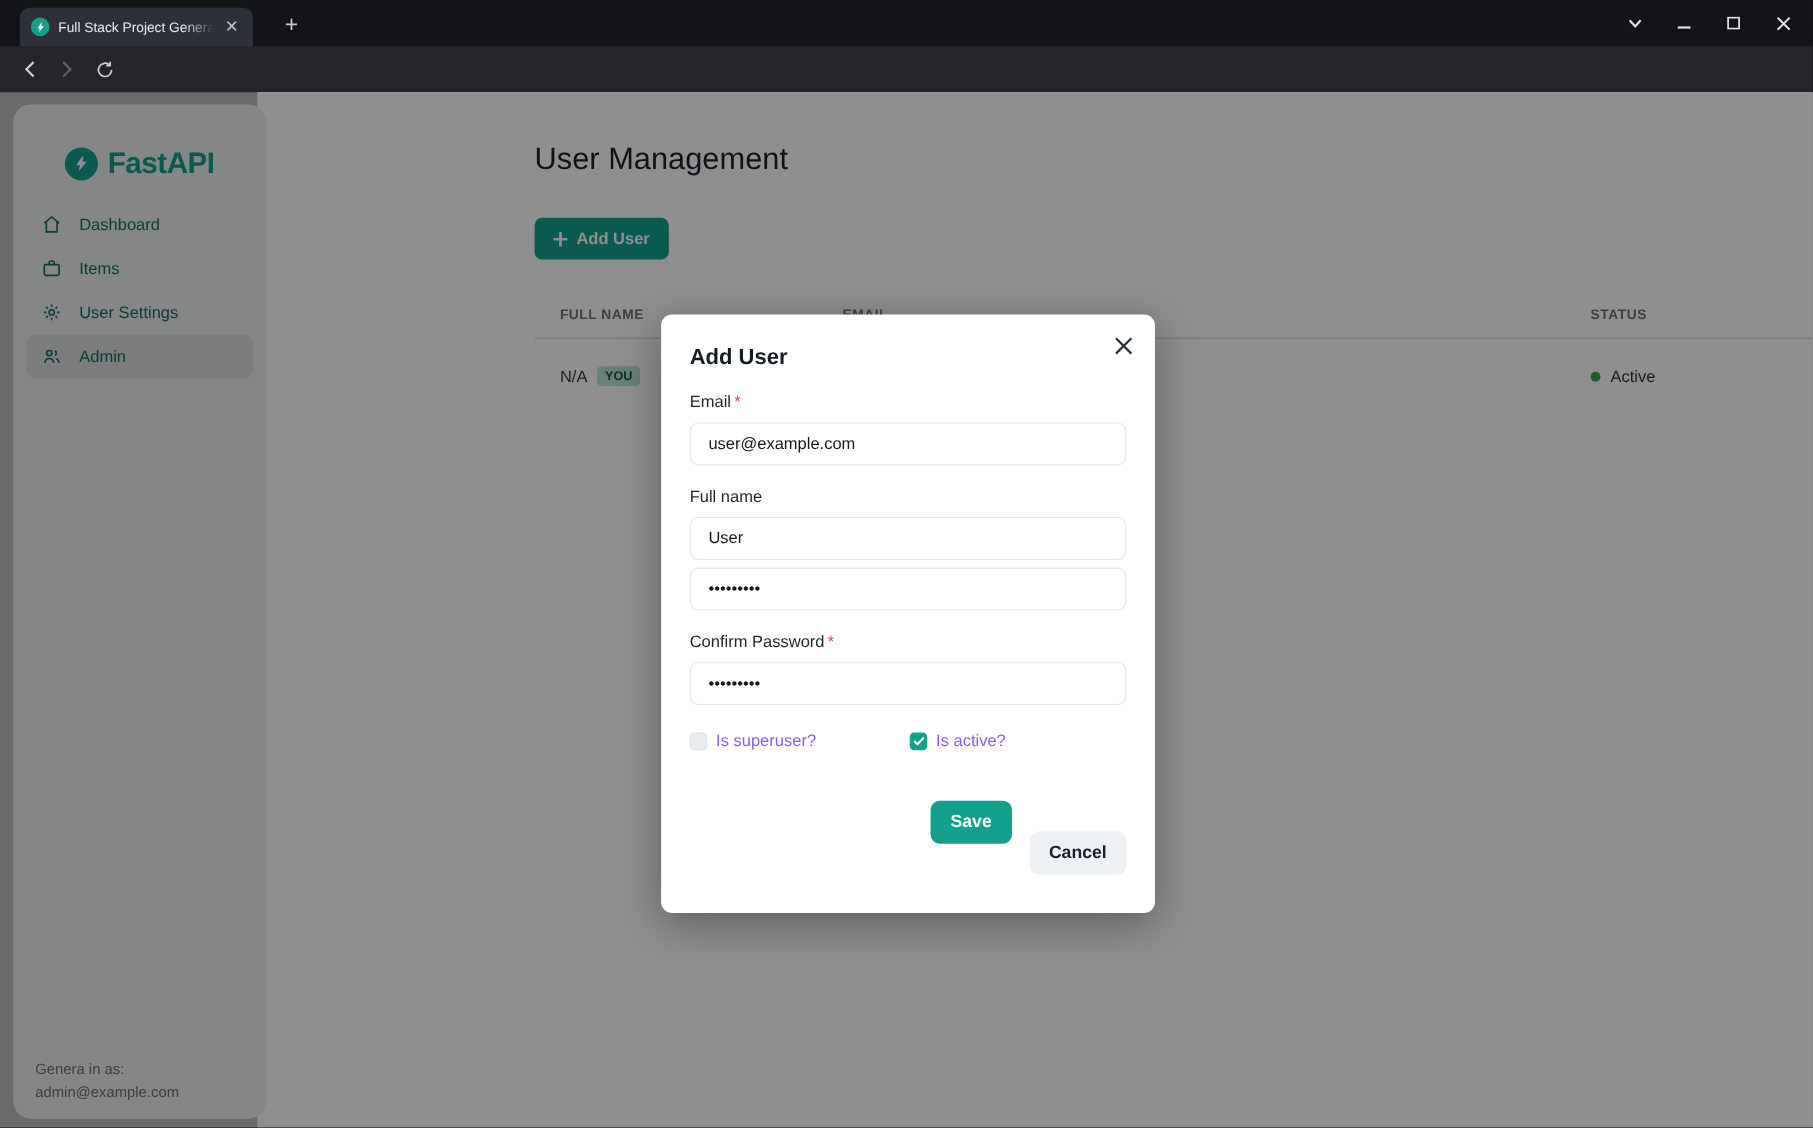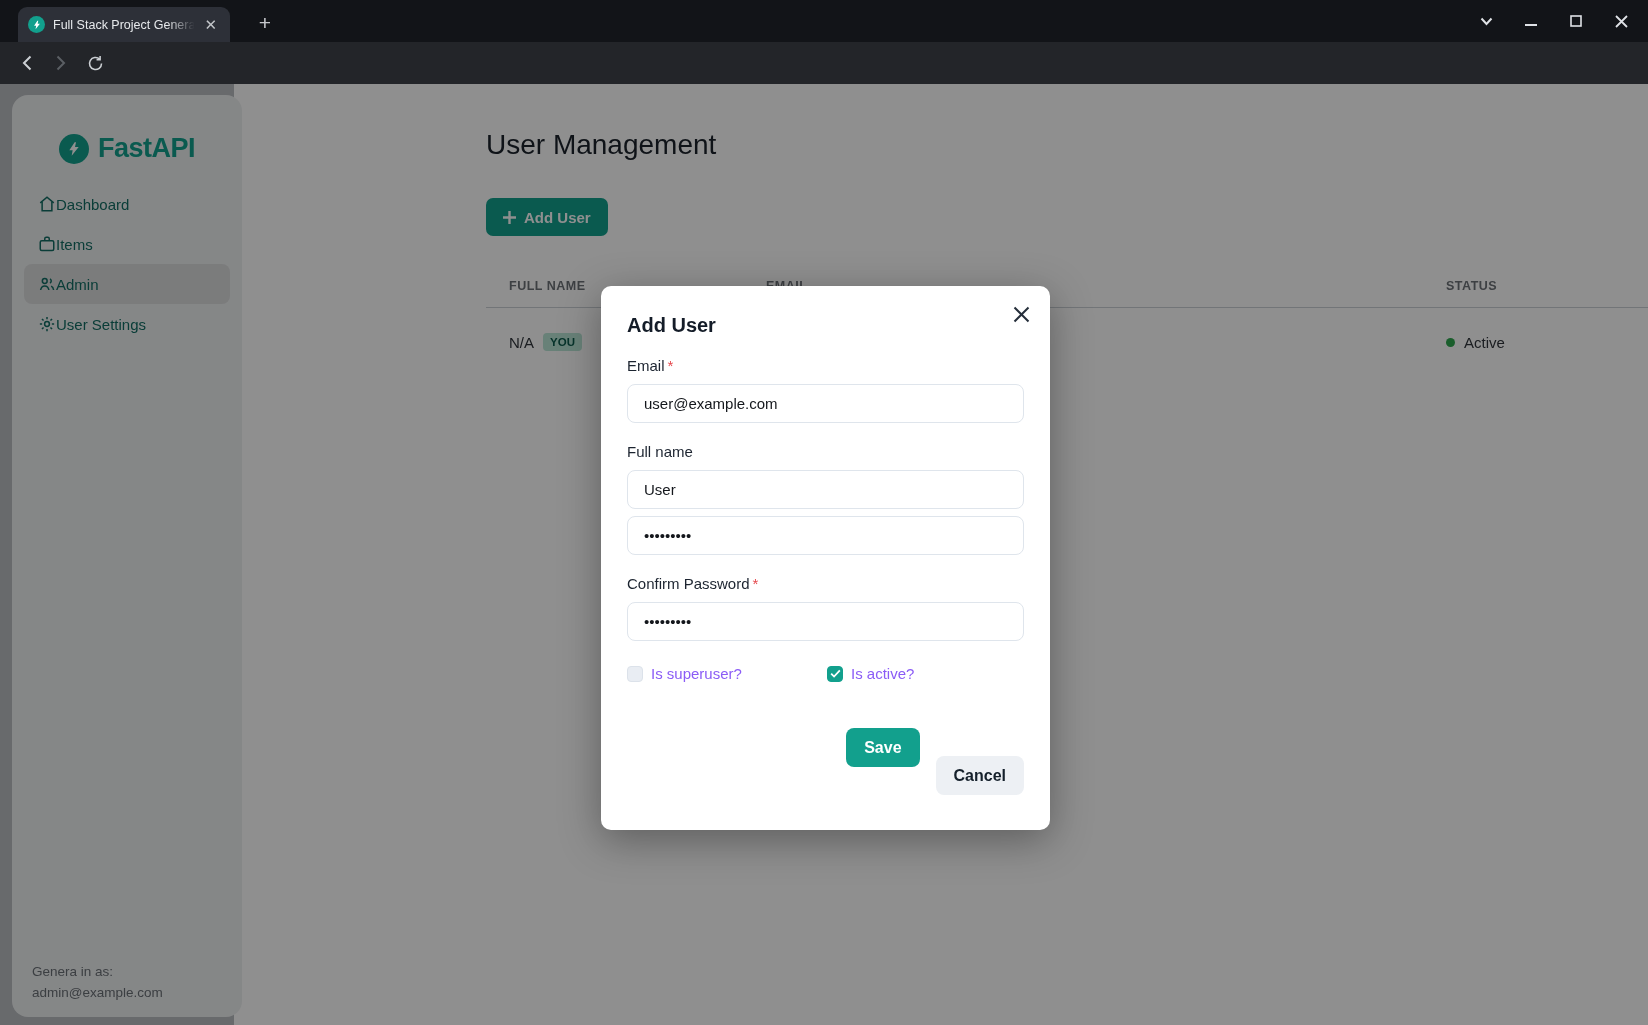--- a/index.html
+++ b/index.html
@@ -45,21 +45,21 @@
 
   
   .page { position:absolute; left:0; top:84px; width:1648px; height:941px; background:#b9bdc1; }
   .main { position:absolute; left:234px; top:0; right:0; bottom:0; background:#ffffff; }
 
   .sidebar { position:absolute; left:12px; top:11px; width:230px; height:922px; background:#eef0f1; border-radius:16px; }
   .logo { display:flex; align-items:center; justify-content:center; gap:9px; margin-top:38px; }
   .logo-mark { width:30px; height:30px; border-radius:50%; background:#12a08d; display:flex; align-items:center; justify-content:center; }
   .logo-text { font-size:27px; font-weight:600; color:#12a08d; letter-spacing:-0.5px; }
   .nav { margin-top:20px; }
-  .nav-item { height:40px; margin:0 12px; border-radius:8px; display:flex; align-items:center; gap:0;
+  .nav-item { height:40px; margin:0 12px; border-radius:8px; display:flex; align-items:center; gap:16px;
               padding:0 14px; color:#136e64; font-size:15px; cursor:default; }
   .nav-item.active { background:rgba(0,0,0,0.08); }
   .nav-item svg { width:18px; height:18px; flex:none; }
   .side-footer { position:absolute; left:20px; bottom:14px; font-size:13.5px; line-height:21px; color:#6a7076; }
 
   .h1 { position:absolute; left:252px; top:45px; font-size:28px; font-weight:normal; color:#1b222b; }
   .add-btn { position:absolute; left:252px; top:114px; height:38px; padding:0 17px; background:#12a08d; border:none;
              border-radius:7px; color:#fff; font-size:15px; font-weight:bold; display:flex; align-items:center; gap:8px;
              font-family:"Liberation Sans", sans-serif; }
   .table { position:absolute; left:252px; top:180px; width:1278px; }
@@ -280,34 +280,34 @@
             </svg>
           <span>Dashboard</span>
         </div>
         <div class="nav-item">
           <svg viewBox="0 0 24 24" fill="none" stroke="currentColor" stroke-width="2">
               <rect x="3" y="7.5" width="18" height="13" rx="2"></rect>
               <path d="M9 7.5V5a2 2 0 0 1 2-2h2a2 2 0 0 1 2 2v2.5"></path>
             </svg>
           <span>Items</span>
         </div>
+        <div class="nav-item">
+          <svg viewBox="0 0 24 24" fill="none" stroke="currentColor" stroke-width="2">
+              <circle cx="12" cy="12" r="3.2"></circle>
+              <path d="M12 2.5v3M12 18.5v3M2.5 12h3M18.5 12h3M5.3 5.3l2.1 2.1M16.6 16.6l2.1 2.1M18.7 5.3l-2.1 2.1M7.4 16.6l-2.1 2.1"></path>
+            </svg>
+          <span>User Settings</span>
+        </div>
         <div class="nav-item active">
           <svg viewBox="0 0 24 24" fill="none" stroke="currentColor" stroke-width="2">
               <circle cx="9" cy="8" r="3.2"></circle>
               <path d="M3.5 20c.6-3.6 2.7-5.5 5.5-5.5s4.9 1.9 5.5 5.5"></path>
               <path d="M16 5.2a3.2 3.2 0 0 1 0 5.6M17.5 14.8c1.9.7 3 2.4 3.3 5.2"></path>
             </svg>
           <span>Admin</span>
-        </div>
-        <div class="nav-item">
-          <svg viewBox="0 0 24 24" fill="none" stroke="currentColor" stroke-width="2">
-              <circle cx="12" cy="12" r="3.2"></circle>
-              <path d="M12 2.5v3M12 18.5v3M2.5 12h3M18.5 12h3M5.3 5.3l2.1 2.1M16.6 16.6l2.1 2.1M18.7 5.3l-2.1 2.1M7.4 16.6l-2.1 2.1"></path>
-            </svg>
-          <span>User Settings</span>
         </div>
       </div>
       <div class="side-footer">
         <div>Genera in as:</div>
         <div>admin@example.com</div>
       </div>
     </div>
 
     <div class="overlay"></div>
 

